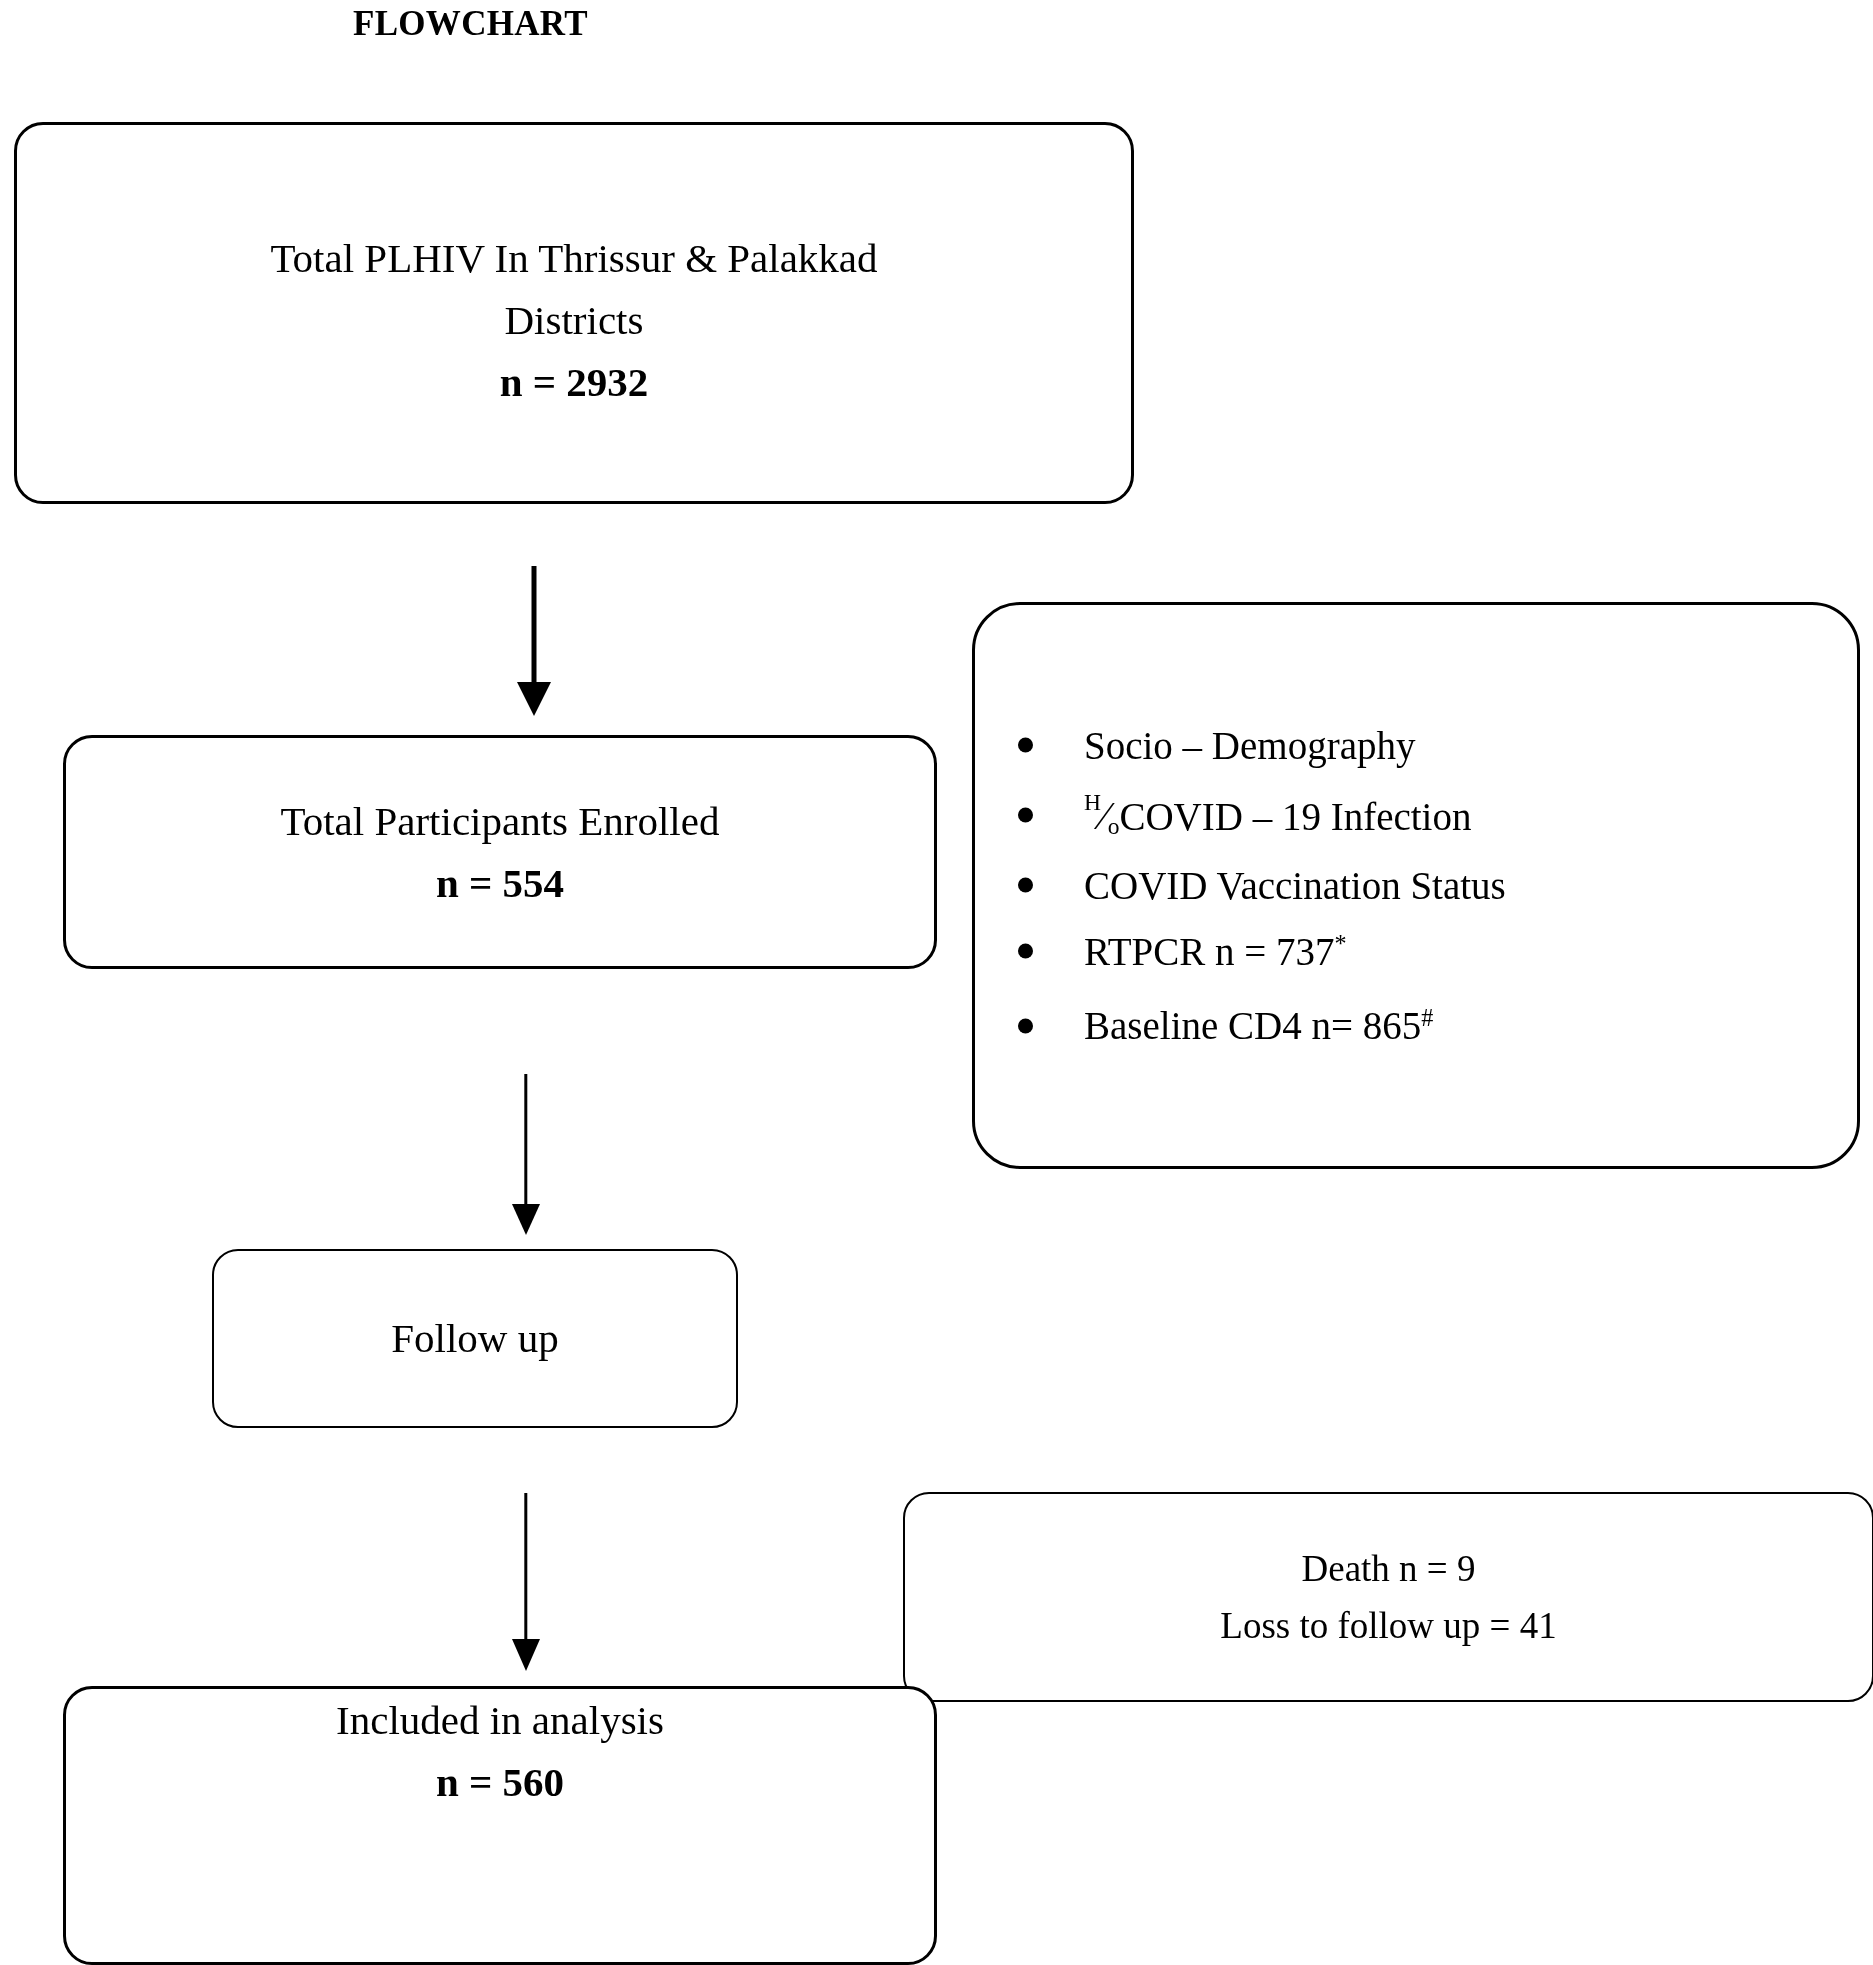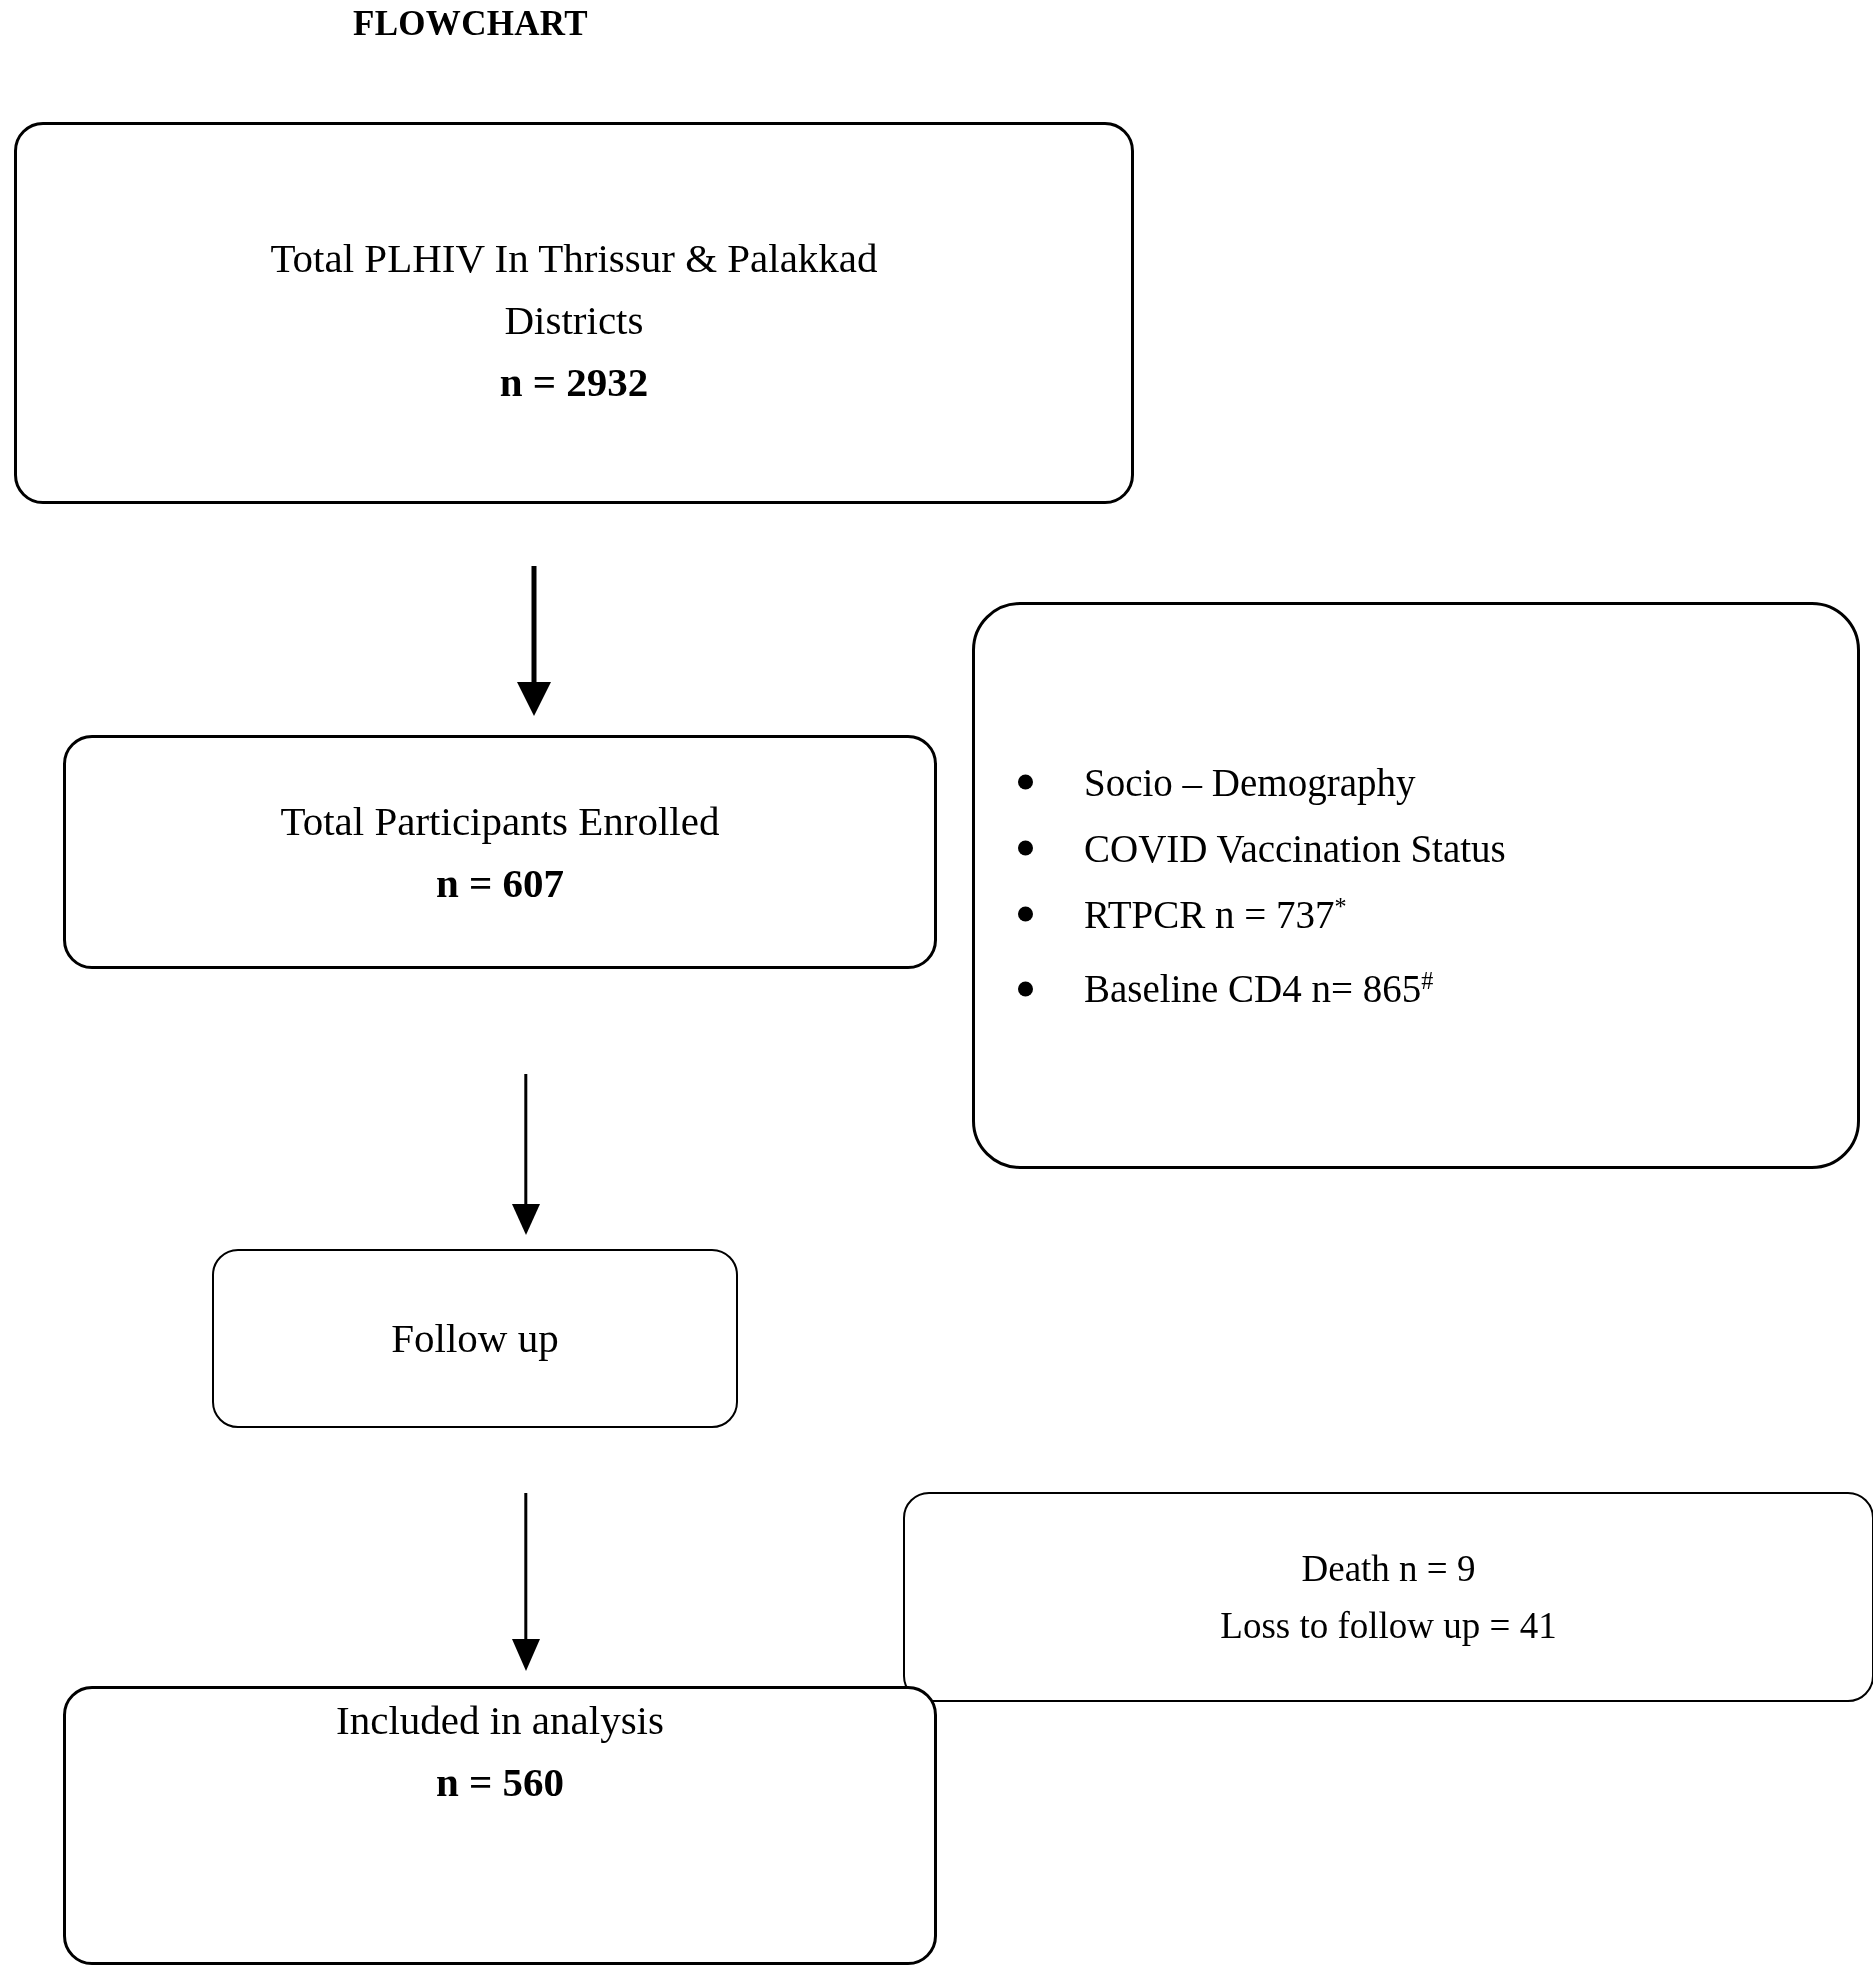--- a/index.html
+++ b/index.html
@@ -176,29 +176,33 @@
   </div>
 
   <div class="arrow" id="arrow-1">
     <div class="shaft"></div>
     <div class="head"></div>
   </div>
 
   <div class="node" id="box-enrolled">
     <div class="stack">
       <div class="line">Total Participants Enrolled</div>
-      <div class="line bold">n = 607</div>
+      <div class="line bold">n = 554</div>
     </div>
   </div>
 
   <div class="node" id="box-measures">
     <ul class="bullets">
       <li>
         <span class="dot"></span>
         <span class="txt">Socio – Demography</span>
+      </li>
+      <li>
+        <span class="dot"></span>
+        <span class="hoslash"><span class="h">H</span><span class="sl">⁄</span><span class="o">o</span></span><span class="txt"> COVID – 19 Infection</span>
       </li>
       <li>
         <span class="dot"></span>
         <span class="txt">COVID Vaccination Status</span>
       </li>
       <li>
         <span class="dot"></span>
         <span class="txt">RTPCR n = 737</span><sup class="mark">*</sup>
       </li>
       <li class="gap-before">

